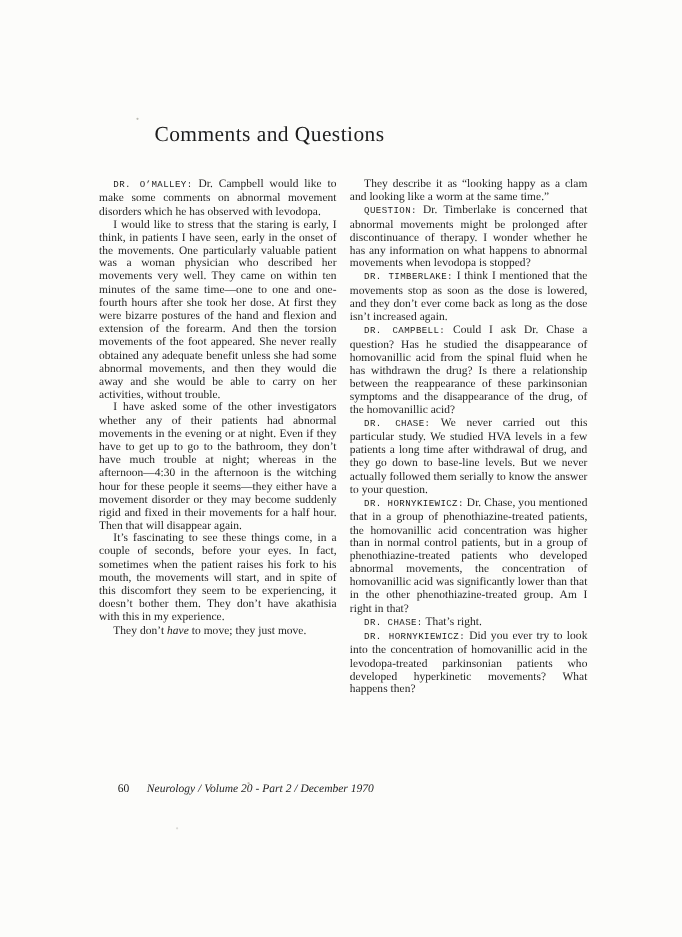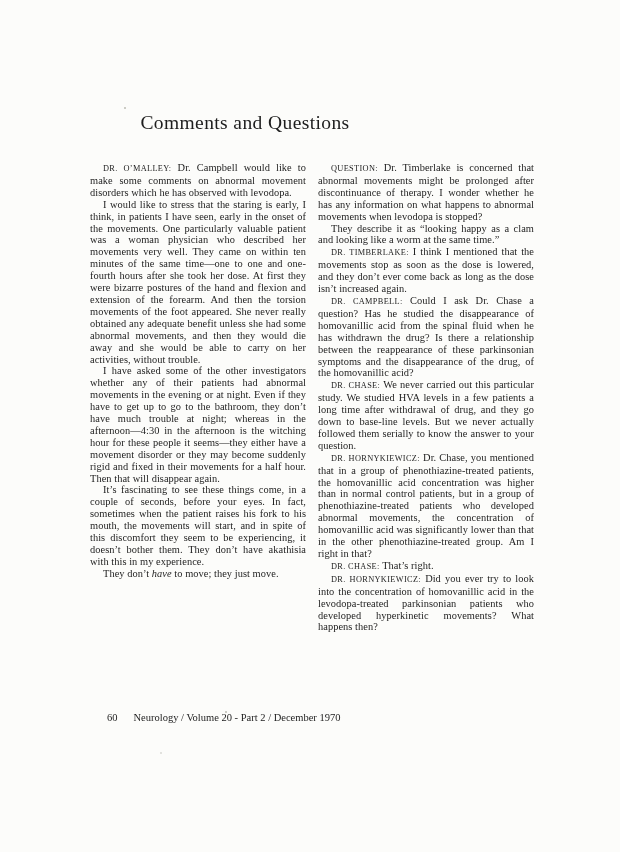--- a/index.html
+++ b/index.html
@@ -20,28 +20,28 @@
   }
   .col {
     position:absolute; top:162px; width:216px;
     text-align:justify;
     font-size:10.4px; line-height:11.9px;
     letter-spacing:0.05px;
   }
   .col-left  { left:90px; }
   .col-right { left:318px; }
   .para { margin:0; text-indent:13px; }
-  .speaker { font-size:8.3px; letter-spacing:0.35px; }
+  .speaker { font-size:8.3px; letter-spacing:0.35px;font-family:Liberation Mono, monospace; }
   .em { font-style:italic; }
   .footer {
     position:absolute; left:85px; top:712px;
     font-size:10.5px; line-height:12px; white-space:nowrap;
   }
   .pagenum { display:inline-block; margin-right:16px;padding-left:22px; }
-  .journal { }
+  .journal { font-style:italic; }
   .speck { position:absolute; background:#99998f; border-radius:50%; opacity:0.65; }
   .speck-1 { left:124px; top:107px; width:2px; height:2px; }
   .speck-2 { left:225px; top:711px; width:2px; height:2px; }
   .speck-3 { left:160px; top:752px; width:2px; height:2px; opacity:0.35; }
 </style>
 </head>
 <body>
 
 <div class="page">
 
@@ -49,22 +49,22 @@
 
   <div class="col col-left">
     <p class="para"><span class="speaker">DR. O’MALLEY:</span><span> Dr. Campbell would like to make some comments on abnormal movement disorders which he has observed with levodopa.</span></p>
     <p class="para"><span>I would like to stress that the staring is early, I think, in patients I have seen, early in the onset of the movements. One particularly valuable patient was a woman physician who described her movements very well. They came on within ten minutes of the same time—one to one and one-fourth hours after she took her dose. At first they were bizarre postures of the hand and flexion and extension of the forearm. And then the torsion movements of the foot appeared. She never really obtained any adequate benefit unless she had some abnormal movements, and then they would die away and she would be able to carry on her activities, without trouble.</span></p>
     <p class="para"><span>I have asked some of the other investigators whether any of their patients had abnormal movements in the evening or at night. Even if they have to get up to go to the bathroom, they don’t have much trouble at night; whereas in the afternoon—4:30 in the afternoon is the witching hour for these people it seems—they either have a movement disorder or they may become suddenly rigid and fixed in their movements for a half hour. Then that will disappear again.</span></p>
     <p class="para"><span>It’s fascinating to see these things come, in a couple of seconds, before your eyes. In fact, sometimes when the patient raises his fork to his mouth, the movements will start, and in spite of this discomfort they seem to be experiencing, it doesn’t bother them. They don’t have akathisia with this in my experience.</span></p>
     <p class="para"><span>They don’t </span><span class="em">have</span><span> to move; they just move.</span></p>
   </div>
 
   <div class="col col-right">
+    <p class="para"><span>They describe it as “looking happy as a clam and looking like a worm at the same time.”</span></p>
     <p class="para"><span class="speaker">QUESTION:</span><span> Dr. Timberlake is concerned that abnormal movements might be prolonged after discontinuance of therapy. I wonder whether he has any information on what happens to abnormal movements when levodopa is stopped?</span></p>
-    <p class="para"><span>They describe it as “looking happy as a clam and looking like a worm at the same time.”</span></p>
     <p class="para"><span class="speaker">DR. TIMBERLAKE:</span><span> I think I mentioned that the movements stop as soon as the dose is lowered, and they don’t ever come back as long as the dose isn’t increased again.</span></p>
     <p class="para"><span class="speaker">DR. CAMPBELL:</span><span> Could I ask Dr. Chase a question? Has he studied the disappearance of homovanillic acid from the spinal fluid when he has withdrawn the drug? Is there a relationship between the reappearance of these parkinsonian symptoms and the disappearance of the drug, of the homovanillic acid?</span></p>
     <p class="para"><span class="speaker">DR. CHASE:</span><span> We never carried out this particular study. We studied HVA levels in a few patients a long time after withdrawal of drug, and they go down to base-line levels. But we never actually followed them serially to know the answer to your question.</span></p>
     <p class="para"><span class="speaker">DR. HORNYKIEWICZ:</span><span> Dr. Chase, you mentioned that in a group of phenothiazine-treated patients, the homovanillic acid concentration was higher than in normal control patients, but in a group of phenothiazine-treated patients who developed abnormal movements, the concentration of homovanillic acid was significantly lower than that in the other phenothiazine-treated group. Am I right in that?</span></p>
     <p class="para"><span class="speaker">DR. CHASE:</span><span> That’s right.</span></p>
     <p class="para"><span class="speaker">DR. HORNYKIEWICZ:</span><span> Did you ever try to look into the concentration of homovanillic acid in the levodopa-treated parkinsonian patients who developed hyperkinetic movements? What happens then?</span></p>
   </div>
 
   <div class="footer">
     <span class="pagenum">60</span><span class="journal">Neurology / Volume 20 - Part 2 / December 1970</span>

